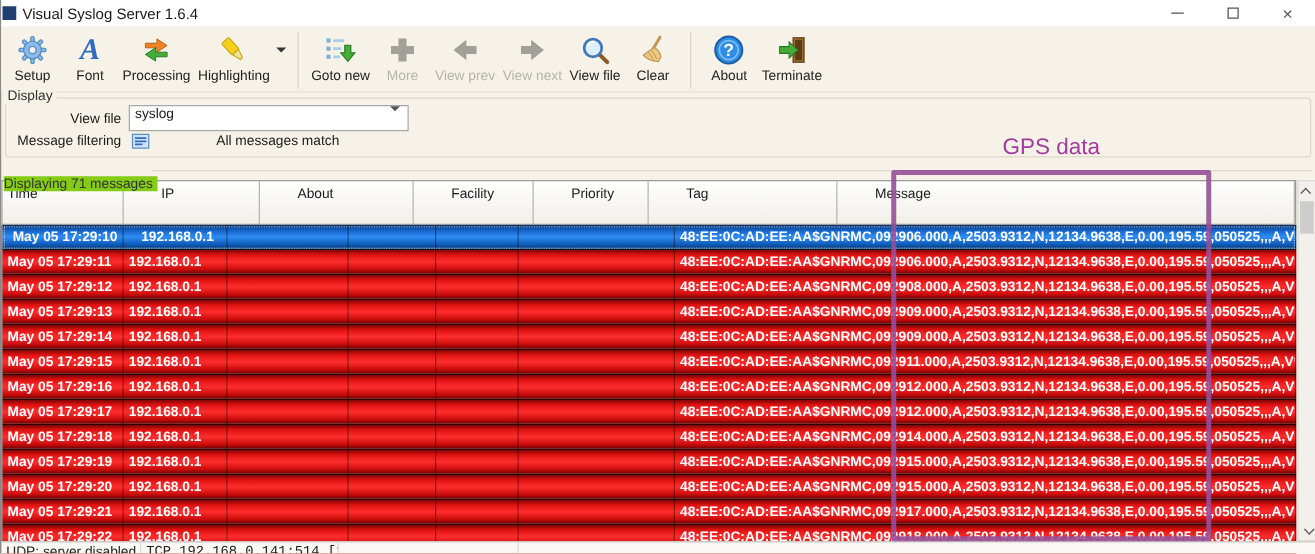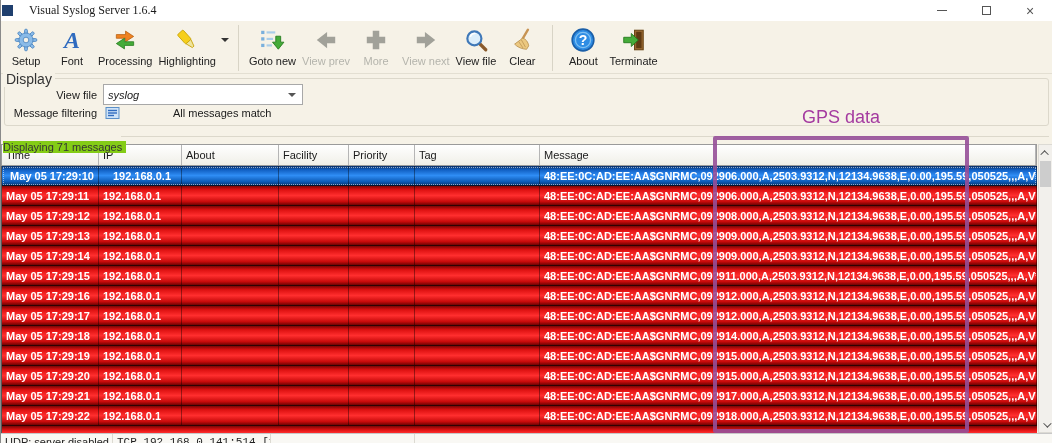--- a/index.html
+++ b/index.html
@@ -6,21 +6,21 @@
   body { margin:0; background:#fff; }
   .screen {
     position:relative; width:1052px; height:443px; overflow:hidden;
     background:#f6f2e7; font-family:"Liberation Sans", sans-serif; color:#1a1a1a;
     border-left:1px solid #8a8a8a;
   }
   
   .titlebar { position:absolute; left:0; top:0; width:100%; height:21px; background:#ffffff;
     display:flex; align-items:center; }
   .app-icon { width:11px; height:11px; background:#1f3f6e; margin-left:1px; }
-  .title { font-size:12px; margin-left:16px;font-family:Liberation Serif, serif; }
+  .title { font-size:12px; margin-left:5px; }
   .win-controls { margin-left:auto; display:flex; align-items:center; gap:0; }
   .wbtn { width:44px; height:21px; display:flex; align-items:center; justify-content:center; color:#444; }
   .wbtn .min-glyph { width:10px; border-top:1px solid #555; display:block; }
   .wbtn .max-glyph { width:9px; height:9px; border:1px solid #555; display:block; }
   .wbtn .close-glyph { font-size:14px; line-height:1; color:#555; }
   
   .toolbar { position:absolute; left:0; top:21px; width:100%; height:53px; background:#f6f2e7;
     display:flex; align-items:flex-start; padding:2px 0 0 2px; border-bottom:1px solid #e3dfd2; }
   .tbtn { min-width:46px; padding:3px 3px 1px; display:flex; flex-direction:column; align-items:center;
     gap:2px; font-size:11px; color:#222; }
@@ -28,37 +28,37 @@
   .tbtn .ic { width:27px; height:27px; display:flex; align-items:center; justify-content:center; }
   .font-glyph { font-family:"Liberation Serif", serif; font-style:italic; font-weight:bold;
     font-size:24px; color:#2f6bbf; line-height:1; }
   .drop-btn { width:12px; height:34px; display:flex; align-items:center; justify-content:center; }
   .caret-down { width:0; height:0; border-left:4px solid transparent; border-right:4px solid transparent;
     border-top:4px solid #333; }
   .tsep { width:1px; align-self:stretch; margin:2px 7px; background:#d8d4c6; }
   
   .group { position:absolute; left:3px; top:78px; width:1045px; height:48px;
     border:1px solid #dcd8cb; border-radius:3px; }
-  .group-legend { position:absolute; left:2px; top:71px; font-size:14px; color:#333; background:#f6f2e7; padding:0 3px; }
+  .group-legend { position:absolute; left:2px; top:71px; font-size:11px; color:#333; background:#f6f2e7; padding:0 3px; }
   .form-row { position:absolute; display:flex; align-items:center; font-size:11px; }
   .row-viewfile { left:0; top:84px; width:100%; }
   .row-filter { left:0; top:106px; width:100%;align-items:center; }
   .flabel { width:96px; text-align:right; margin-right:6px; }
-  .combo { width:200px; height:21px; background:#fff; border:1px solid #a8a8a8; display:flex;
-    align-items:center; padding-left:4px; position:relative; font-size:11px;font-style:italic; }
+  .combo { width:224px; height:21px; background:#fff; border:1px solid #a8a8a8; display:flex;
+    padding-left:4px; position:relative; font-size:11px; }
   .combo .caret-down { position:absolute; right:6px; border-top-color:#555; }
   .filter-ic { width:16px; height:14px; margin-left:2px; }
   .filter-status { margin-left:52px; }
   .legend2 { position:absolute; left:2px; top:129px; font-size:11px; color:#333; background:#84cc16;
     padding-right:4px; z-index:2;margin-top:12px; }
   .legend2-line { position:absolute; left:120px; right:3px; top:136px; border-top:1px solid #dcd8cb; }
   
   .grid { display:grid; grid-template-columns:97px 83px 97px 70px 66px 125px 1fr; }
   .table { position:absolute; left:0; top:144px; width:1036px; }
-  .thead { height:22px; border:1px solid #9a9a9a; background:linear-gradient(#ffffff,#f0efe8); }
+  .thead { height:36px; border:1px solid #9a9a9a; background:linear-gradient(#ffffff,#f0efe8);gap:26px; }
   .hcell { font-size:11px; padding:4px 0 0 4px; border-right:1px solid #b5b5b5; overflow:hidden; white-space:nowrap; }
   .tbody { border-left:1px solid #555; }
   .trow { height:20px; color:#fff; font-weight:bold; font-size:11px;
     background:linear-gradient(180deg,#7c0606 0%,#dd1111 20%,#ff2e2e 50%,#c90b0b 82%,#6e0303 100%);
     border-bottom:1px solid #2e0202; }
   .trow.selected {
     background:linear-gradient(180deg,#0a2f66 0%,#115fc2 20%,#2f8df5 50%,#0d5cb8 82%,#073a7a 100%);
     border-bottom:1px solid #02142e; outline:1px dotted rgba(255,255,255,.55); outline-offset:-2px;text-align:center; }
   .cell { padding:4px 0 0 4px; border-right:1px solid rgba(0,0,0,.38); overflow:hidden; white-space:nowrap; }
   .sliver { height:7px; background:linear-gradient(180deg,#7c0606 0%,#dd1111 55%,#ff2e2e 100%);
@@ -165,32 +165,32 @@
               <line x1="7" y1="17" x2="12" y2="17"></line>
             </g>
           <path d="M15.5 8.5 h4.5 v5.5 h3 l-5.2 6.5 -5.3-6.5 h3 z" fill="#45ab39" stroke="#237a1c" stroke-width="0.8"></path>
         </svg>
       </span>
       <span>Goto new</span>
     </div>
     <div class="tbtn disabled">
       <span class="ic">
         <svg width="26" height="26" viewBox="0 0 24 24">
+            <path d="M9 3.5 h6 v5.5 h5.5 v6 H15 v5.5 H9 V15 H3.5 V9 H9 Z" fill="#a1a199"></path>
+          </svg>
+      </span>
+      <span>More</span>
+    </div>
+    <div class="tbtn disabled">
+      <span class="ic">
+        <svg width="26" height="26" viewBox="0 0 24 24">
             <path d="M3.5 12 L13 4.5 V9 h7.5 v6 H13 v4.5 Z" fill="#a1a199"></path>
           </svg>
       </span>
       <span>View prev</span>
-    </div>
-    <div class="tbtn disabled">
-      <span class="ic">
-        <svg width="26" height="26" viewBox="0 0 24 24">
-            <path d="M9 3.5 h6 v5.5 h5.5 v6 H15 v5.5 H9 V15 H3.5 V9 H9 Z" fill="#a1a199"></path>
-          </svg>
-      </span>
-      <span>More</span>
     </div>
     <div class="tbtn disabled">
       <span class="ic">
         <svg width="26" height="26" viewBox="0 0 24 24">
             <path d="M20.5 12 L11 4.5 V9 H3.5 v6 H11 v4.5 Z" fill="#a1a199"></path>
           </svg>
       </span>
       <span>View next</span>
     </div>
     <div class="tbtn">

